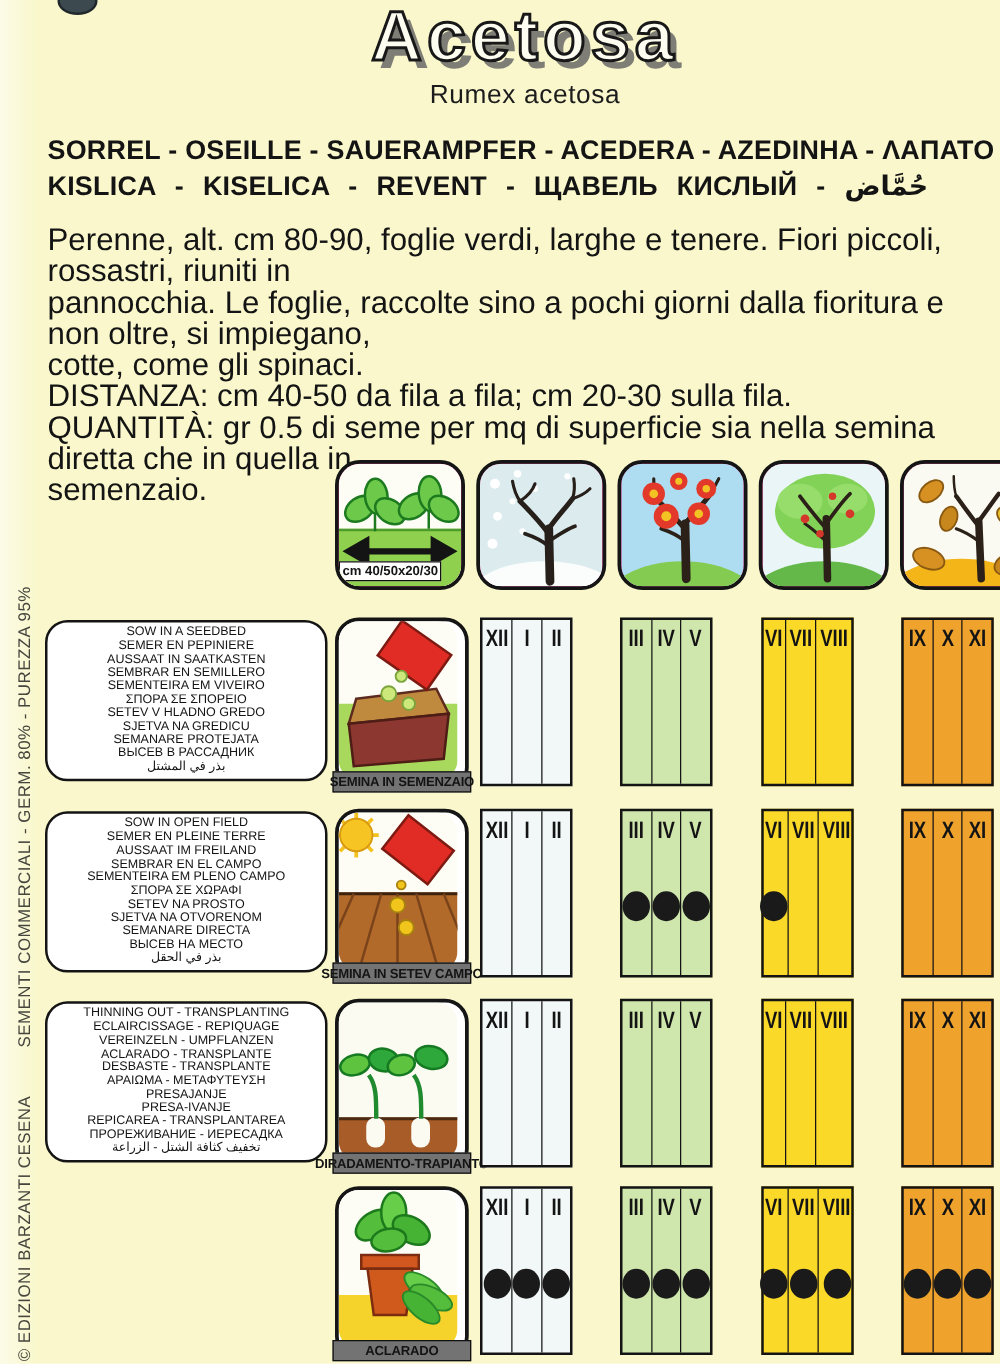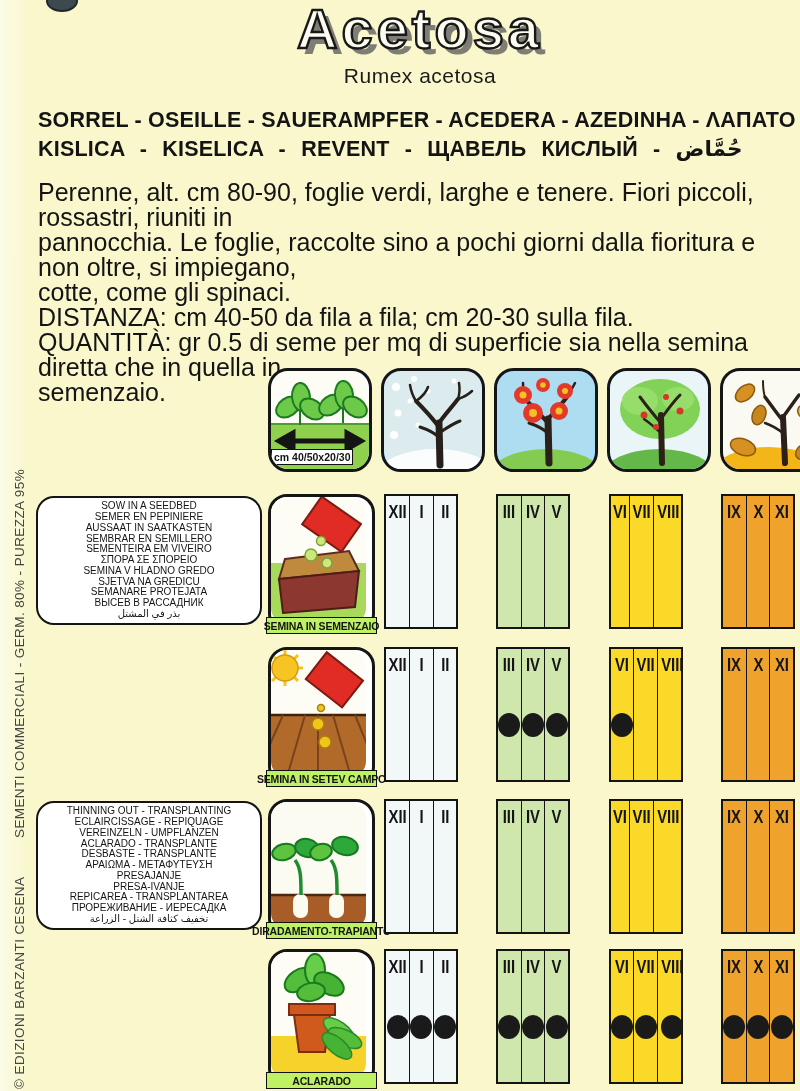--- a/index.html
+++ b/index.html
@@ -21,42 +21,42 @@
   .subtitle{position:absolute;left:0;top:64px;width:840px;text-align:center;
     font-size:21px;letter-spacing:.5px;color:#1c1c1c;}
   .names{position:absolute;left:38px;top:106px;width:900px;font-size:21.5px;
     font-weight:bold;line-height:29px;white-space:nowrap;letter-spacing:.2px;}
   .names .l2{word-spacing:9px;}
   .desc{position:absolute;left:38px;top:180px;width:760px;font-size:25px;
     line-height:25px;white-space:pre-line;}
   
   .season-strip{position:absolute;left:268px;top:368px;width:560px;display:flex;gap:9px;}
   .sicon{position:relative;width:98px;height:98px;border:3px solid #151515;
-    border-radius:20px;overflow:hidden;background:#1d4ed8;flex:none;}
+    border-radius:20px;overflow:hidden;background:#ec4899;flex:none;}
   .sicon svg{position:absolute;left:0;top:0;}
   .spacing-label{position:absolute;left:0;bottom:4px;background:#fff;
     border:1.5px solid #111;font-size:10.5px;font-weight:bold;padding:1px 2px;
     white-space:nowrap;}
   
   .cal-row{position:absolute;left:0;width:830px;height:140px;}
   .label-box{position:absolute;left:36px;top:2px;width:226px;height:129px;
     border:2px solid #141414;border-radius:18px;background:#fff;
     display:flex;align-items:center;justify-content:center;text-align:center;
     font-size:10px;line-height:10.8px;white-space:pre-line;padding:2px 4px;
     box-sizing:border-box;}
   .row-icon{position:absolute;left:268px;top:0;width:101px;height:133px;
     border:3px solid #151515;border-radius:19px;background:#fff;}
   .row-icon svg{position:absolute;left:0;top:0;border-radius:16px;}
   .icon-caption{position:absolute;left:-5px;right:-5px;bottom:-4px;height:15px;
-    background:#bef264;border:1.8px solid #111;font-size:10.5px;font-weight:bold;
+    background:#737373;border:1.8px solid #111;font-size:10.5px;font-weight:bold;
     display:flex;align-items:center;justify-content:center;white-space:nowrap;
     letter-spacing:-.2px;}
   .months{position:absolute;left:384px;top:0;width:446px;height:136px;}
   .mgroup{position:absolute;top:0;height:135px;width:74px;
-    border:2.2px solid #141414;box-sizing:border-box;display:flex;}
+    border:2.2px solid #141414;box-sizing:border-box;display:flex;justify-content:center;}
   .mcol{flex:1;display:flex;flex-direction:column;align-items:center;
     border-right:1.6px solid #141414;}
   .mcol:last-child{border-right:none;}
   .mnum{margin-top:5px;font-size:19px;font-weight:600;display:inline-block;
     transform:scaleX(.78);white-space:nowrap;}
   .dot{width:22px;height:24px;border-radius:50%;background:#1a1a1a;margin-top:37px;}
   
   .side-text{position:absolute;transform:rotate(-90deg);transform-origin:left top;
     white-space:nowrap;color:#45453e;font-size:13.5px;letter-spacing:.4px;}
 </style>
@@ -214,21 +214,21 @@
     </div>
   </div>
 
   <div class="cal-row" style="top:494px">
     <div class="label-box">SOW IN A SEEDBED
 SEMER EN PEPINIERE
 AUSSAAT IN SAATKASTEN
 SEMBRAR EN SEMILLERO
 SEMENTEIRA EM VIVEIRO
 ΣΠΟΡΑ ΣΕ ΣΠΟΡΕΙΟ
-SEMINA V HLADNO GREDO
+SETEV V HLADNO GREDO
 SJETVA NA GREDICU
 SEMANARE PROTEJATA
 ВЫСЕВ В РАССАДНИК
 بذر في المشتل</div>
     <div class="row-icon">
       <svg width="95" height="127" viewBox="0 0 95 127">
         <rect width="95" height="127" fill="#fdfdf6"></rect>
         <rect x="0" y="66" width="95" height="61" fill="#a8d95c"></rect>
         <polygon points="14,62 78,54 88,74 8,82" fill="#c08a3e" stroke="#5d2a1f" stroke-width="2"></polygon>
         <polygon points="8,82 88,74 84,110 12,116" fill="#8c3830" stroke="#4d1d16" stroke-width="2"></polygon>
@@ -285,20 +285,31 @@
             <span class="mnum">X</span>
           </div>
           <div class="mcol">
             <span class="mnum">XI</span>
           </div>
         </div>
       </div>
   </div>
 
   <div class="cal-row" style="top:647px">
+    <div class="label-box">SOW IN OPEN FIELD
+SEMER EN PLEINE TERRE
+AUSSAAT IM FREILAND
+SEMBRAR EN EL CAMPO
+SEMENTEIRA EM PLENO CAMPO
+ΣΠΟΡΑ ΣΕ ΧΩΡΑΦΙ
+SETEV NA PROSTO
+SJETVA NA OTVORENOM
+SEMANARE DIRECTA
+ВЫСЕВ НА МЕСТО
+بذر في الحقل</div>
     <div class="row-icon">
       <svg width="95" height="127" viewBox="0 0 95 127">
         <rect width="95" height="127" fill="#fdfdf6"></rect>
         <g stroke="#f4c21e" stroke-width="3">
           <line x1="14" y1="0" x2="14" y2="36"></line>
             <line x1="-4" y1="18" x2="32" y2="18"></line>
           <line x1="1" y1="5" x2="27" y2="31"></line>
             <line x1="1" y1="31" x2="27" y2="5"></line>
         </g>
         <circle cx="14" cy="18" r="13" fill="#f7c523" stroke="#d79a10" stroke-width="1.5"></circle>

